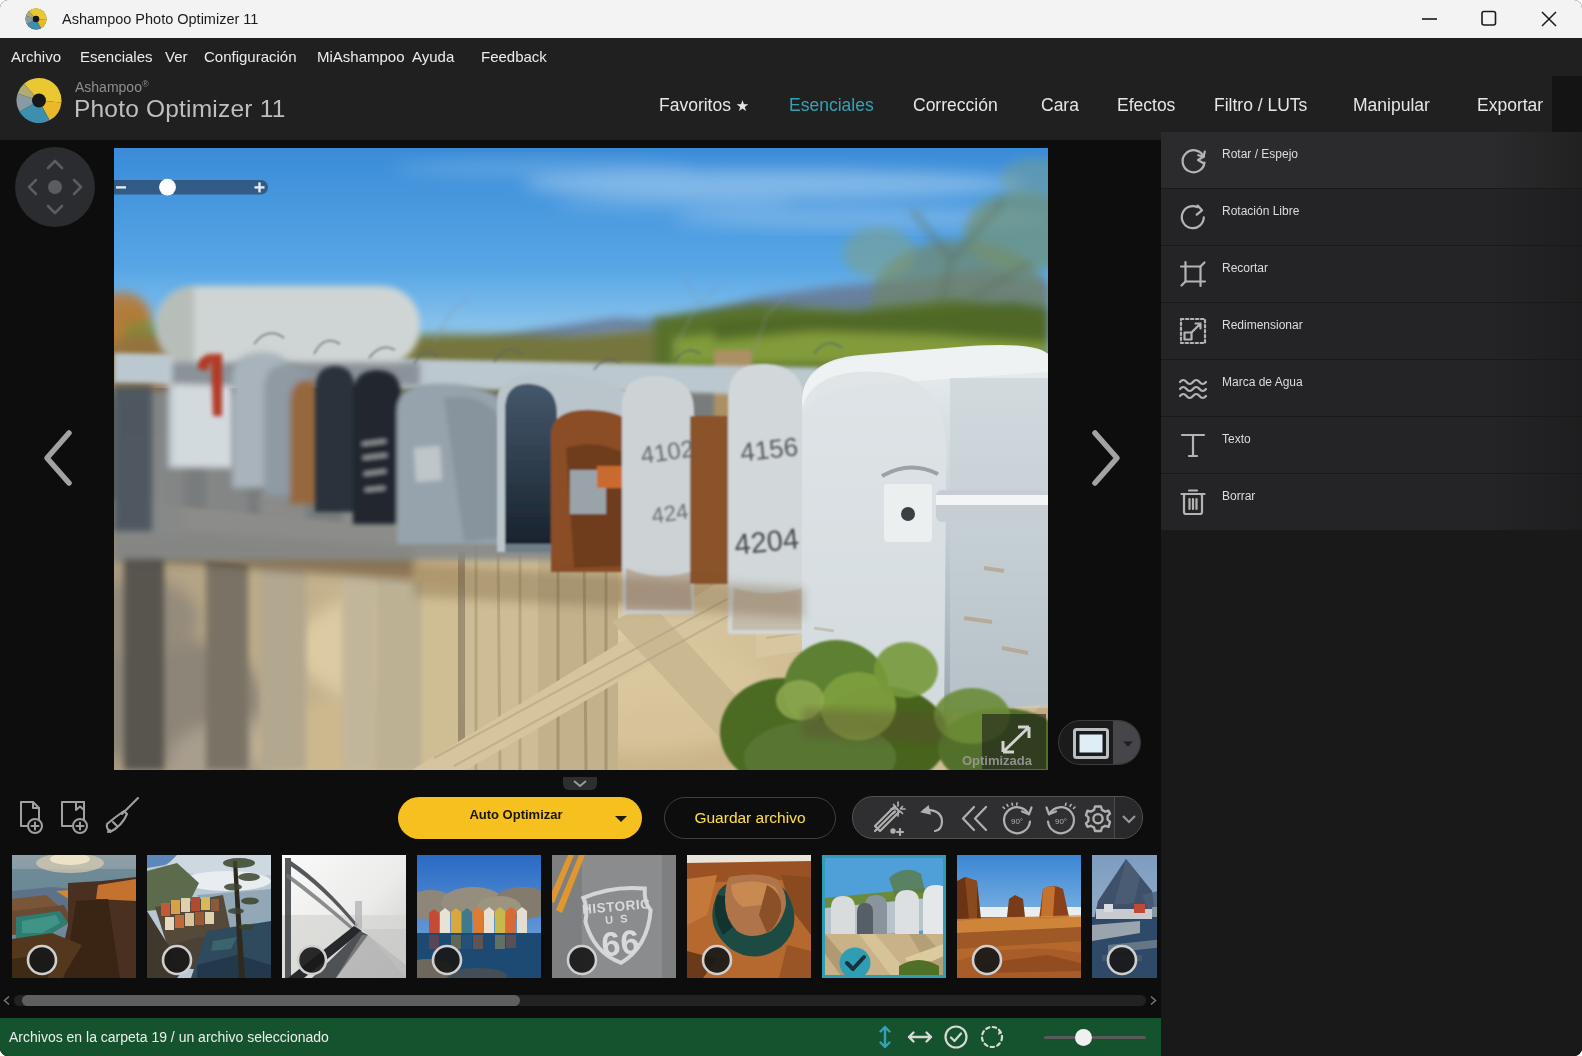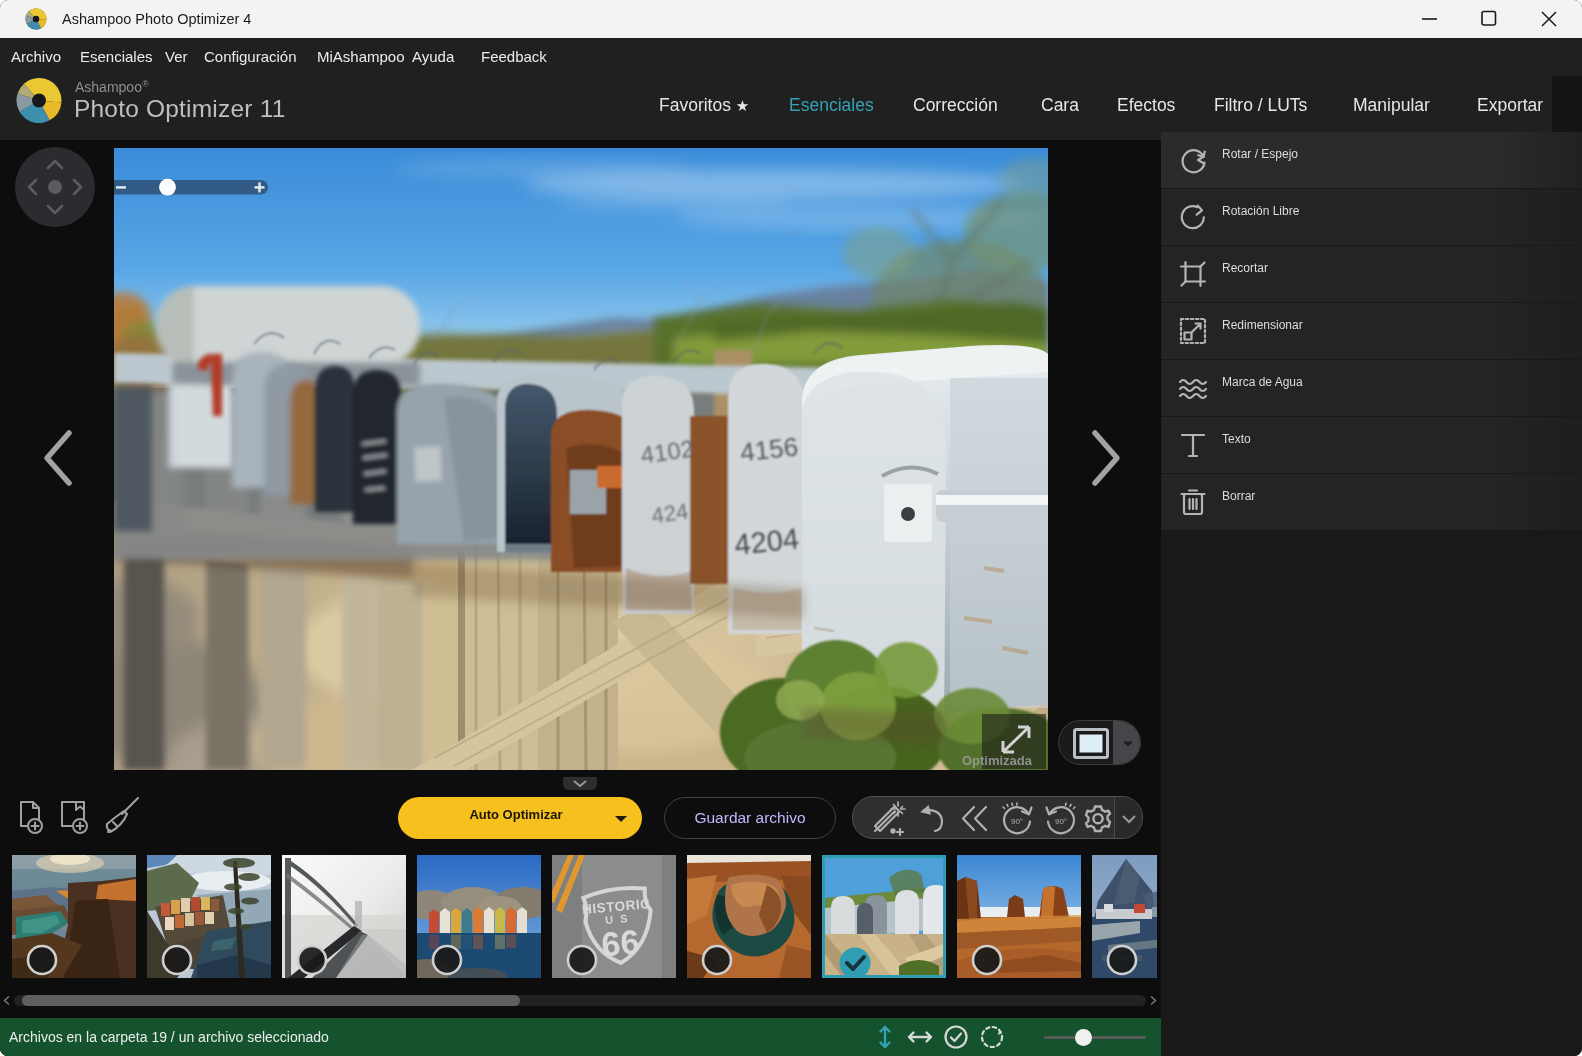--- a/index.html
+++ b/index.html
@@ -24,21 +24,21 @@
   
   #panel { position:absolute; left:1161px; top:132px; width:421px; height:924px; background:#191919; }
   .prow { position:absolute; left:0; width:421px; height:56px; background:#242427; }
   .prow .lbl { position:absolute; left:61px; top:15px; font-size:12px; color:#dcdcdc; }
   .prow svg { position:absolute; left:15px; top:11px; }
   
   #toolbar { position:absolute; left:0; top:790px; width:1161px; height:65px; }
   #autobtn { position:absolute; left:398px; top:7px; width:244px; height:42px; background:#f6c11e; border-radius:21px; }
   #autobtn .t { position:absolute; left:0; top:10px; width:236px; text-align:center; font-size:13px; font-weight:700; color:#19150a; }
   #savebtn { position:absolute; left:664px; top:7px; width:172px; height:42px; border:1px solid #3f3f41; border-radius:21px; }
-  #savebtn .t { position:absolute; width:100%; top:11px; text-align:center; font-size:15.5px; color:#c4b5fd; }
+  #savebtn .t { position:absolute; width:100%; top:11px; text-align:center; font-size:15.5px; color:#fde047; }
   #icongroup { position:absolute; left:852px; top:6px; width:291px; height:43px; background:#2f2f31; border:1px solid #525254; border-radius:21px; }
   #grpcaret { position:absolute; left:1114px; top:7px; width:28px; height:41px; background:#29292b; border-left:1px solid #4a4a4c; border-radius:0 20px 20px 0; z-index:3; }
   
   #thumbs { position:absolute; left:0; top:855px; width:1157px; height:124px; overflow:hidden; }
   .thumb { position:absolute; top:0; width:124px; height:123px; overflow:hidden; }
   
   #scroll { position:absolute; left:0; top:993px; width:1161px; height:15px; }
   
   #status { position:absolute; left:0; top:1018px; width:1161px; height:38px; background:#14532d; }
   #status .t { position:absolute; left:9px; top:11px; font-size:14px; color:#ededed; }
@@ -51,21 +51,21 @@
     <svg style="position:absolute;left:25px;top:8px" width="22" height="22" viewBox="0 0 22 22">
         <circle cx="11.0" cy="11.0" r="10.5" fill="#20242a"></circle>
         <path d="M11.0,11.0 L3.97,3.20 A10.5,10.5 0 0 1 21.46,11.92 Z" fill="#e9c832"></path>
         <path d="M11.0,11.0 L21.46,11.92 A10.5,10.5 0 0 1 15.93,20.27 Z" fill="#eab929"></path>
         <path d="M11.0,11.0 L15.93,20.27 A10.5,10.5 0 0 1 1.91,16.25 Z" fill="#3e8fae"></path>
         <path d="M11.0,11.0 L1.91,16.25 A10.5,10.5 0 0 1 1.01,7.76 Z" fill="#8a9aa2"></path>
         <path d="M11.0,11.0 L1.01,7.76 A10.5,10.5 0 0 1 3.97,3.20 Z" fill="#b3ab76"></path>
         <circle cx="11.0" cy="11.0" r="3.255" fill="#17171c"></circle>
         <path d="M11.0,0.5 A10.5,10.5 0 0 1 21.29,11.0" fill="none" stroke="#2a2e34" stroke-width="0.44" opacity="0.001"></path>
       </svg>
-    <span class="ttext">Ashampoo Photo Optimizer 4</span>
+    <span class="ttext">Ashampoo Photo Optimizer 11</span>
     <svg class="winbtn" style="left:1409px" width="46" height="38">
         <rect x="13" y="18.2" width="15" height="1.6" fill="#1a1a1a"></rect>
       </svg>
     <svg class="winbtn" style="left:1468px" width="46" height="38">
         <rect x="14" y="11.5" width="13.5" height="13.5" fill="none" stroke="#1a1a1a" stroke-width="1.6" rx="2"></rect>
       </svg>
     <svg class="winbtn" style="left:1527px" width="46" height="38">
         <path d="M15 12 L29 26 M29 12 L15 26" stroke="#1a1a1a" stroke-width="1.5"></path>
       </svg>
   </div>

